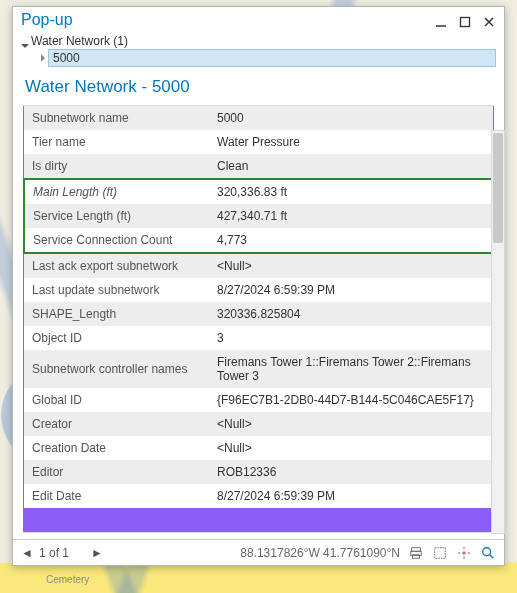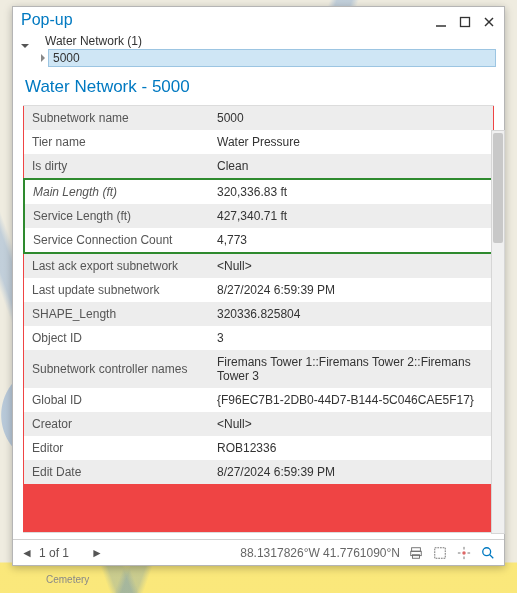--- a/index.html
+++ b/index.html
@@ -45,21 +45,21 @@
     }
     .win-title { flex: 1; }
     .win-btns { display: flex; gap: 10px; }
     .win-btn { width: 14px; height: 14px; display: flex; align-items: center; justify-content: center; color: #333; cursor: pointer; }
     .win-btn svg { width: 12px; height: 12px; }
     .tree {
       padding: 2px 8px 4px 8px;
       font-size: 12px;
       color: #333;
     }
-    .tree-row1 { display: flex; align-items: flex-end; gap: 16px; padding: 1px 0; }
+    .tree-row1 { display: flex; align-items: flex-end; gap: 2px; padding: 1px 0; }
     .tree-arrow {
       width: 0; height: 0;
       border-top: 4px solid #555;
       border-left: 4px solid transparent;
       border-right: 4px solid transparent;
     }
     .tree-arrow.right {
       border-left: 4px solid #888;
       border-top: 4px solid transparent;
       border-bottom: 4px solid transparent;
@@ -83,21 +83,21 @@
       font-size: 17px;
       padding: 6px 10px 8px 12px;
     }
     .table-wrap {
       margin: 0 10px 6px 10px;
       border: 1px solid #dcdcdc;
       border-left: none;
       border-right: none;
       flex: 1;
       overflow-y: auto;
-      background: #ef4444;
+      background: #8b5cf6;
     }
     table { width: 100%; border-collapse: collapse; font-size: 12px; }
     td { padding: 5px 8px; }
     td.k { width: 185px; color: #555; }
     td.v { color: #333; }
     tbody tr:nth-child(odd) { background:#ededed; }
     tbody tr:nth-child(even) { background:#fff; }
     .status-bar {
       height: 26px;
       border-top: 1px solid #d0d0d0;
@@ -219,20 +219,24 @@
           </tr>
           <tr>
             <td class="k">Global ID</td>
             <td class="v">{F96EC7B1-2DB0-44D7-B144-5C046CAE5F17}</td>
           </tr>
           <tr>
             <td class="k">Creator</td>
             <td class="v">&lt;Null&gt;</td>
           </tr>
           <tr>
+            <td class="k">Creation Date</td>
+            <td class="v">&lt;Null&gt;</td>
+          </tr>
+          <tr>
             <td class="k">Editor</td>
             <td class="v">ROB12336</td>
           </tr>
           <tr>
             <td class="k">Edit Date</td>
             <td class="v">8/27/2024 6:59:39 PM</td>
           </tr>
         </tbody>
     </table>
   </div>

